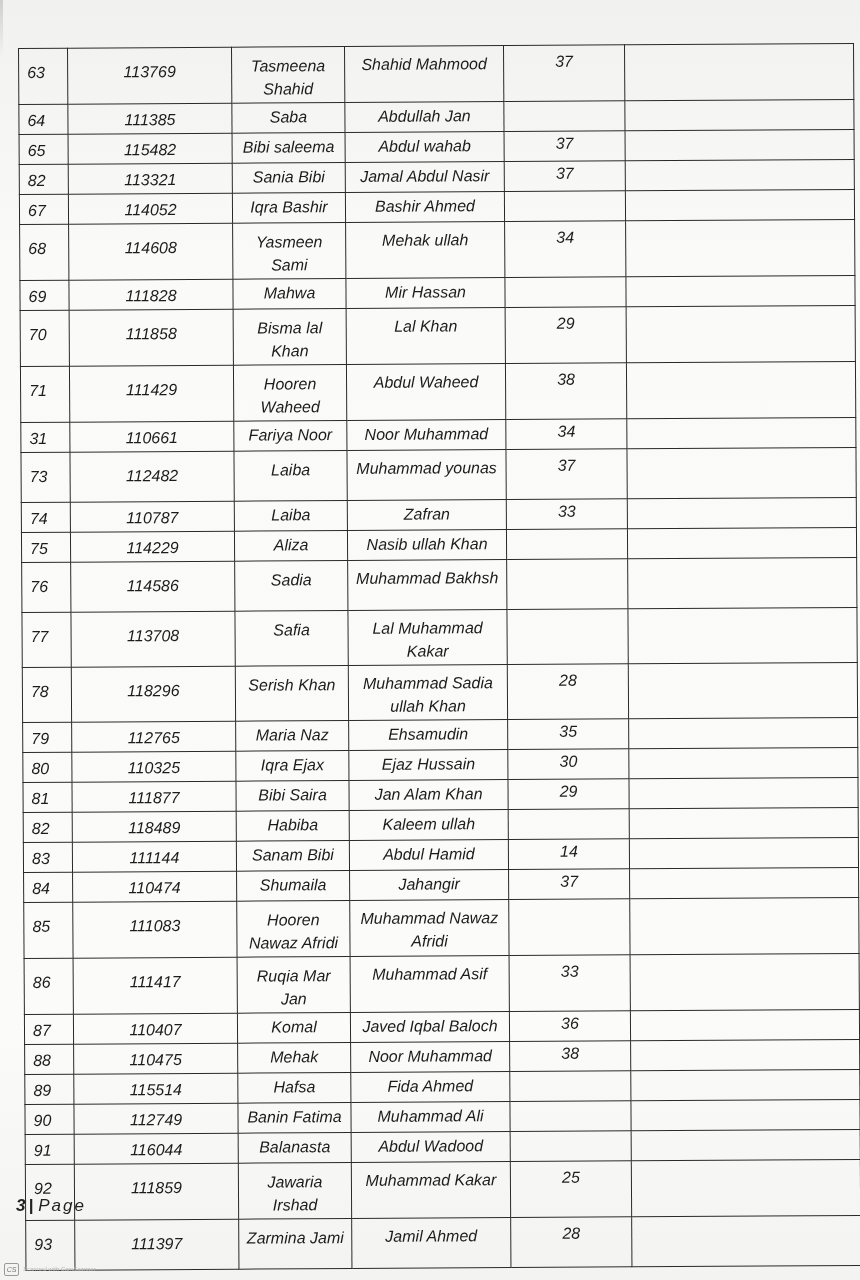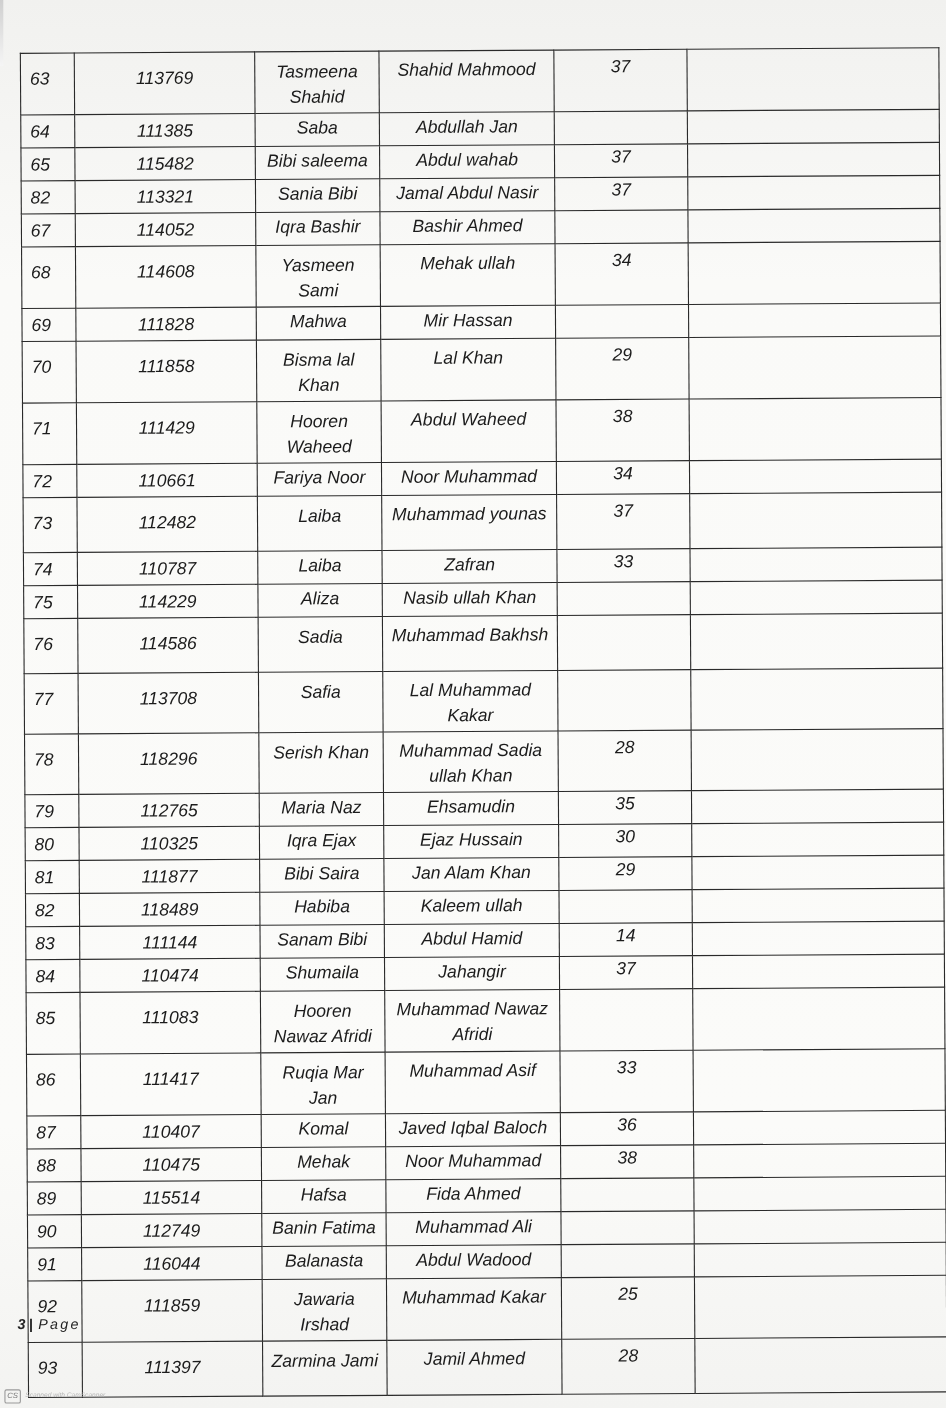--- a/index.html
+++ b/index.html
@@ -39,21 +39,21 @@
   td.reg { width: 155px; text-align: center; padding-top: 12px; }
   td.name { width: 104px; text-align: center; padding-top: 7px; }
   td.father { width: 150px; text-align: center; padding-top: 6px; }
   td.marks { width: 112px; text-align: center; padding-top: 4px; margin-left: 12px; }
   td.blank { width: 220px; }
   tr.single td { padding-top: 2px; }
   tr.single td.sn, tr.single td.reg { padding-top: 4px; }
   tr.single td.marks { padding-top: 0; }
   .footer {
     position: absolute; left: 16px; top: 1196px;
-    font-size: 13px; color: #222; letter-spacing: 2px;
+    font-size: 17px; color: #222; letter-spacing: 2px;
   }
   .footer .num { font-weight: bold; letter-spacing: 0; }
   .footer .bar { font-weight: bold; margin: 0 3px; }
   .watermark {
     position: absolute; left: 4px; top: 1262px; height: 14px;
     display: flex; align-items: center; gap: 4px;
   }
   .cs-logo {
     width: 13px; height: 11px; border: 1px solid #9a9a9a; border-radius: 2px;
     font-size: 7px; color: #777; display: flex; align-items: center; justify-content: center;
@@ -136,21 +136,21 @@
   </tr>
           <tr style="height: 50px;">
     <td class="sn">71</td>
     <td class="reg">111429</td>
     <td class="name">Hooren Waheed</td>
     <td class="father">Abdul Waheed</td>
     <td class="marks">38</td>
     <td class="blank"></td>
   </tr>
           <tr class="single" style="height: 24px;">
-    <td class="sn">72</td>
+    <td class="sn">31</td>
     <td class="reg">110661</td>
     <td class="name">Fariya Noor</td>
     <td class="father">Noor Muhammad</td>
     <td class="marks">34</td>
     <td class="blank"></td>
   </tr>
           <tr style="height: 50px;">
     <td class="sn">73</td>
     <td class="reg">112482</td>
     <td class="name">Laiba</td>

